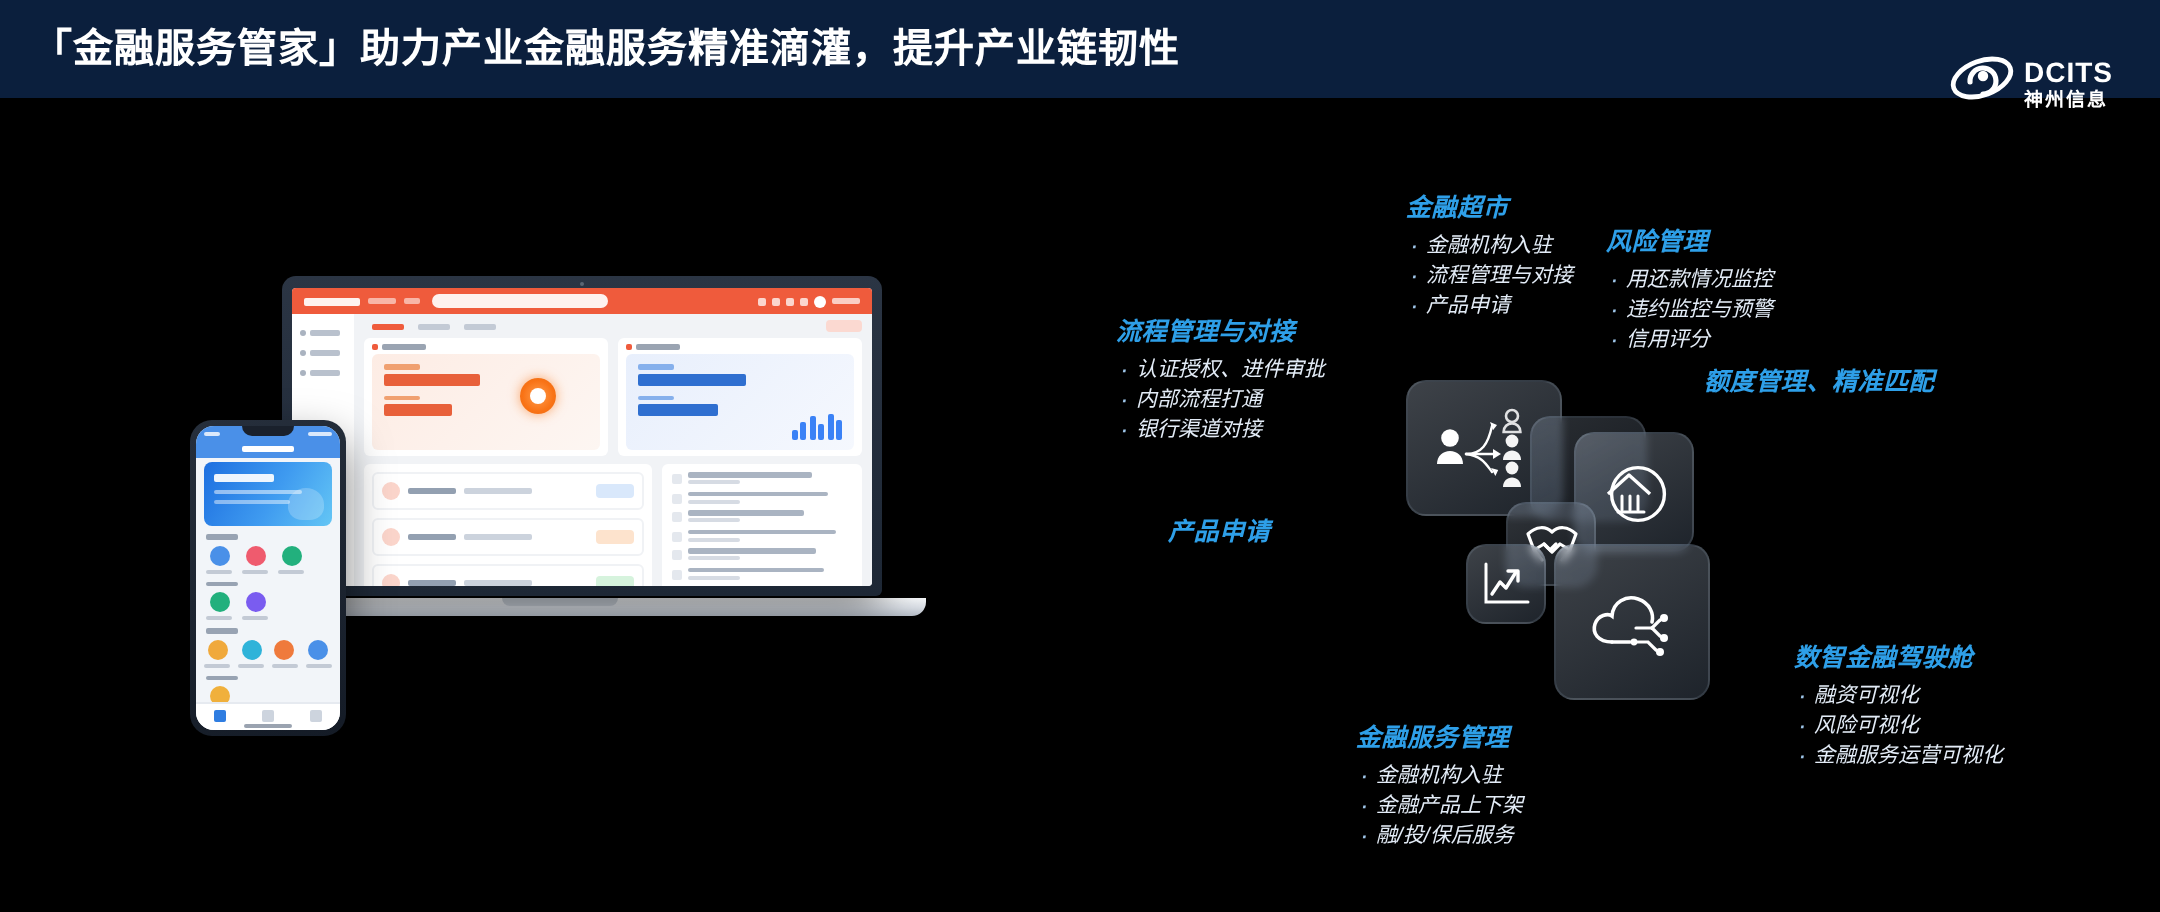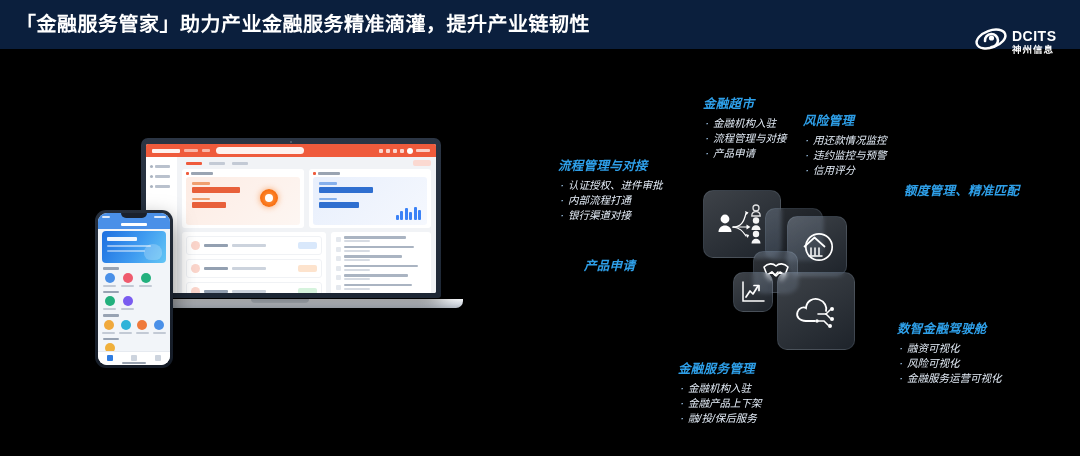--- a/index.html
+++ b/index.html
@@ -175,21 +175,21 @@
   .block { position:absolute; z-index:30;font-style:italic; }
   .bh { font-size:12.5px; font-weight:bold; color:#2e9fe8; margin-bottom:4px; letter-spacing:0.3px; white-space:nowrap;}
   .bl { list-style:none; }
   .bl li { font-size:10.5px; color:#e3ecf7; line-height:15px; white-space:nowrap; position:relative; padding-left:10px;}
   .bl li::before { content:"·"; position:absolute; left:2px; top:-1px; color:#9ec5e8; font-size:13px;}
 
   #b-chaoshi  { left:703px; top:93px; }
   #b-fengxian { left:803px; top:110px; }
   #b-liucheng { left:558px; top:155px; }
   #b-yunying  { left:584px; top:255px; }
-  #b-edu      { left:904px; top:180px;text-align:right; }
+  #b-edu      { left:852px; top:180px;text-align:right; }
   #b-jiashi   { left:897px; top:318px; }
   #b-fuwu     { left:678px; top:358px; }
 </style>
 </head>
 <body>
 
 <div id="slide">
 
   <div id="header">
     <div id="header-title">「金融服务管家」助力产业金融服务精准滴灌，提升产业链韧性</div>

